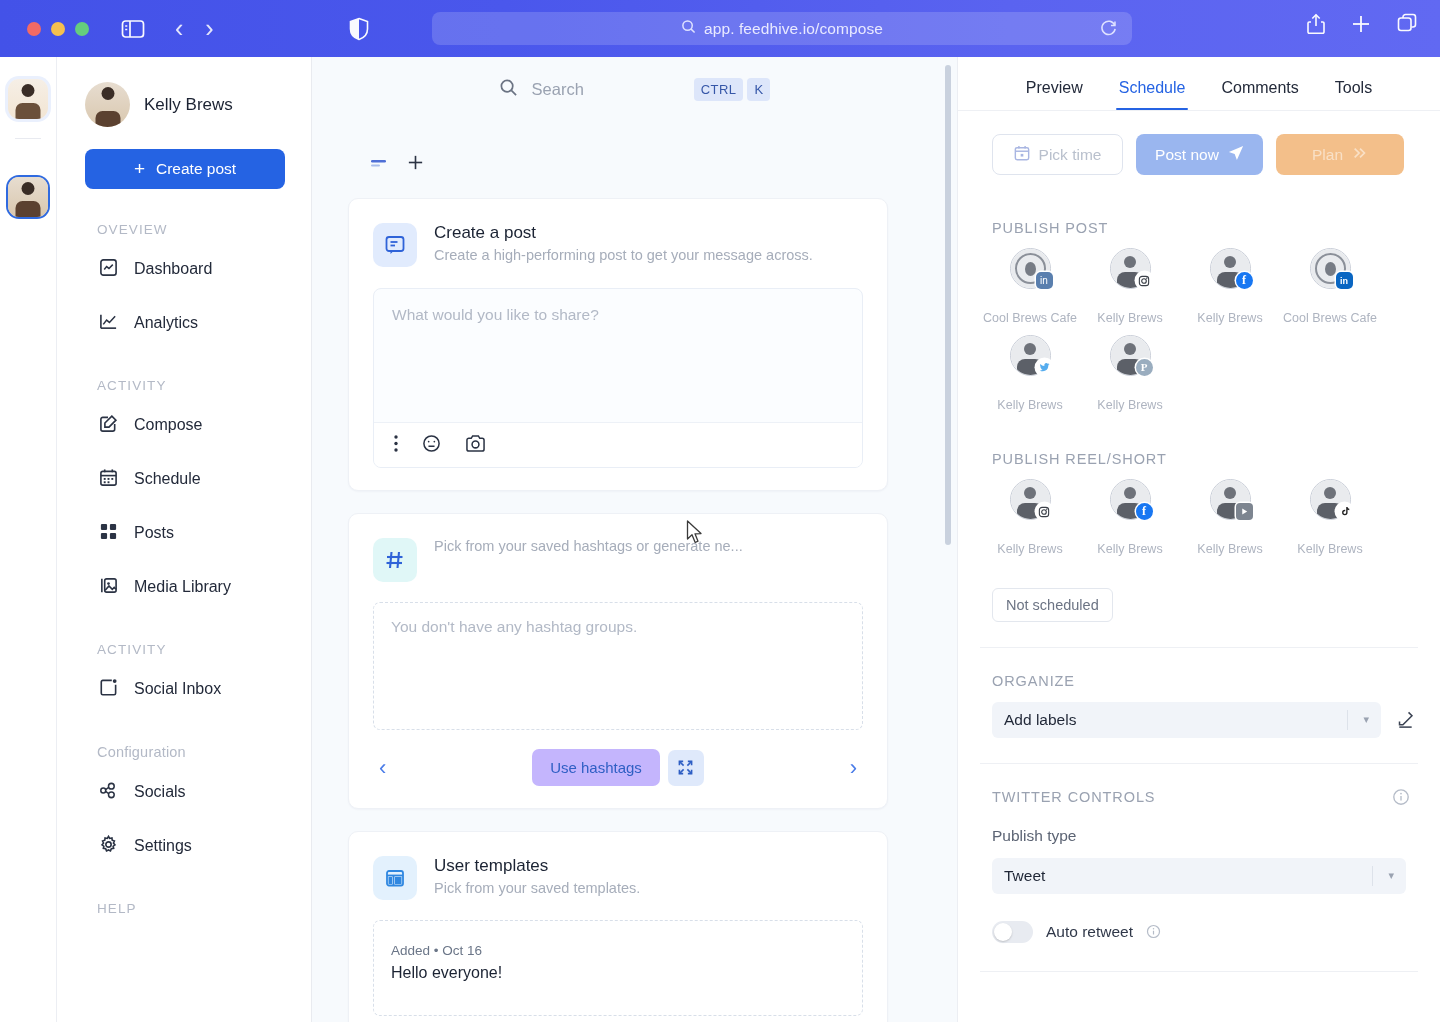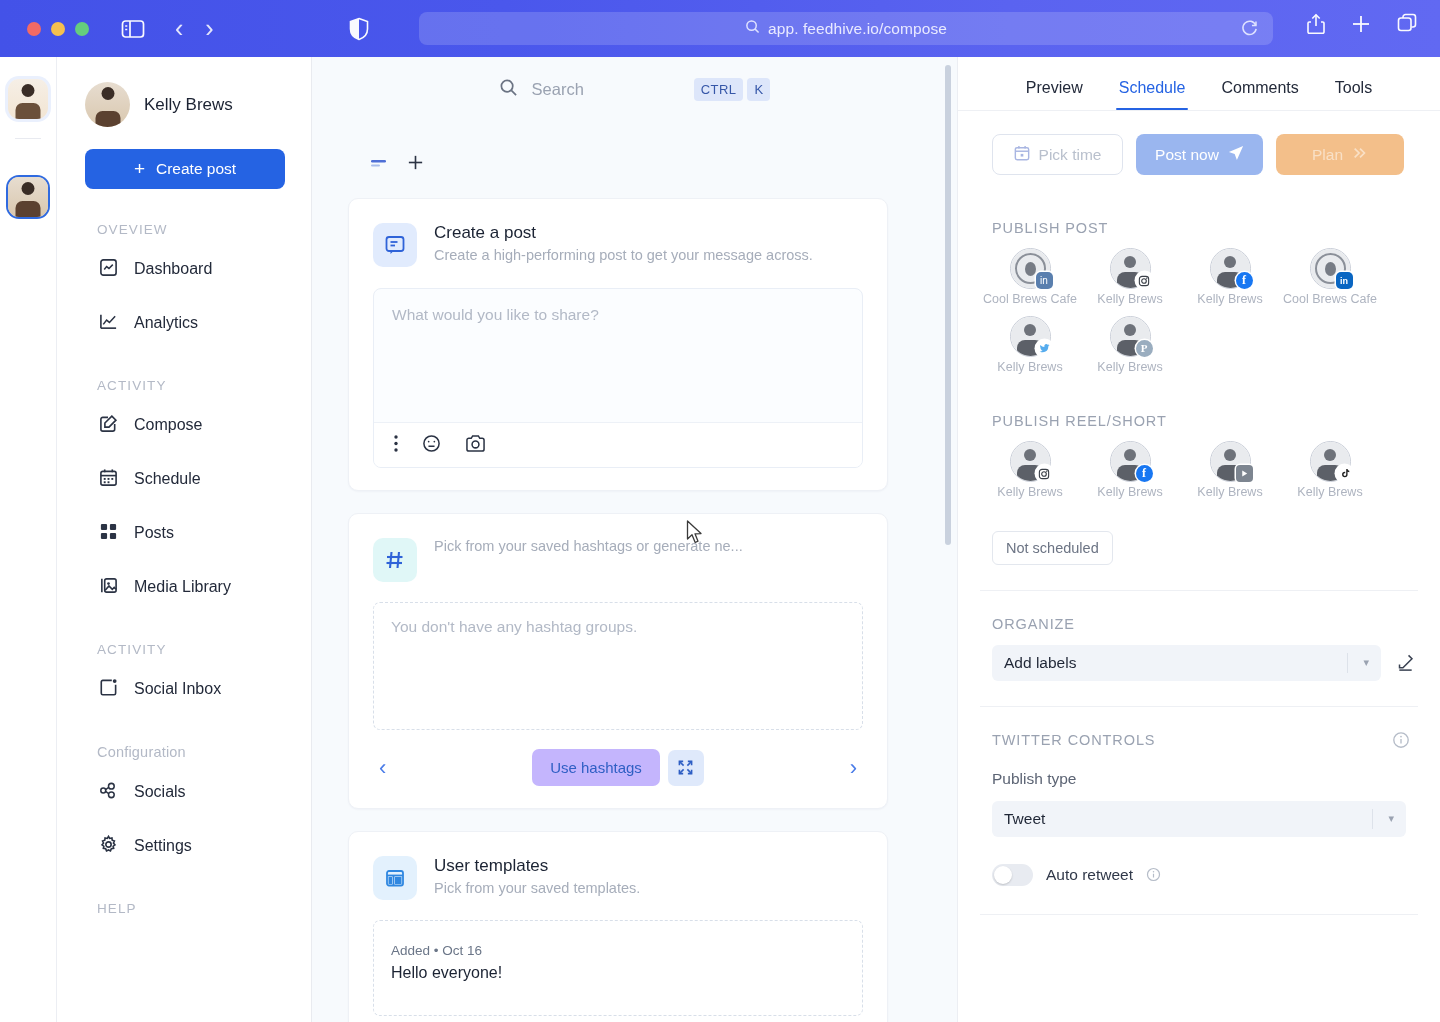--- a/index.html
+++ b/index.html
@@ -27,21 +27,21 @@
     display: flex; align-items: center; justify-content: center;
     color: #ffffff; opacity: .97;
   }
   .sidebar-toggle { margin-left: 32px; }
   .nav-arrows { display: flex; gap: 22px; margin-left: 30px; font-size: 25px; color: #e4e6fb; font-weight: 300;}
   .nav-arrows span { cursor: default; line-height: 1; }
 
   .shield { margin-left: 135px; }
 
   .urlbar {
-    position: absolute; left: 419px; top: 12px; width: 854px; height: 33px;
+    position: absolute; left: 432px; top: 12px; width: 700px; height: 33px;
     background: rgba(255,255,255,0.16); border-radius: 8px;
     display: flex; align-items: center; justify-content: center; text-align: center;
   }
   .url-inner { display: flex; align-items: center; gap: 8px; }
   .url-text { color: #e9eaff; font-size: 15.5px; letter-spacing: .1px; }
   .reload { position: absolute; right: 14px; top: 7px; color: #dfe2ff; }
 
   .right-chrome { position: absolute; right: 22px; top: 13px; display: flex; gap: 24px; align-items: center; }
 
   
@@ -220,21 +220,21 @@
     position: absolute; inset: 4px; border-radius: 50%;
     border: 2px solid #8b9099; display: flex; align-items: center; justify-content: center;
   }
   .coffee-bean { width: 11px; height: 14px; border-radius: 50%; background: #777c85; }
   .badge {
     position: absolute; right: -3px; bottom: -1px; width: 17px; height: 17px;
     border-radius: 5px; display: flex; align-items: center; justify-content: center;
     font-size: 10px; color: #fff; box-shadow: 0 0 0 1.5px #fff;
   }
   .badge.round { border-radius: 50%; }
-  .acct-name { font-size: 12.5px; color: #aeb4c0; text-align: center; margin-top: 3px; line-height: 1.25; }
+  .acct-name { font-size: 12.5px; color: #aeb4c0; text-align: center; margin-top: 22px; line-height: 1.25; }
 
   .notsched {
     margin: 22px 0 0 34px; display: inline-block;
     border: 1px solid #e3e7ee; border-radius: 6px; background: #fff;
     padding: 8px 13px; font-size: 14.5px; color: #6c7484; cursor: pointer;
   }
   .divider { height: 1px; background: #eef0f4; margin: 25px 22px 0 22px; }
 
   .field-row { display: flex; align-items: center; gap: 11px; padding: 0 22px 0 34px; margin-top: 13px; }
   .select-box {

